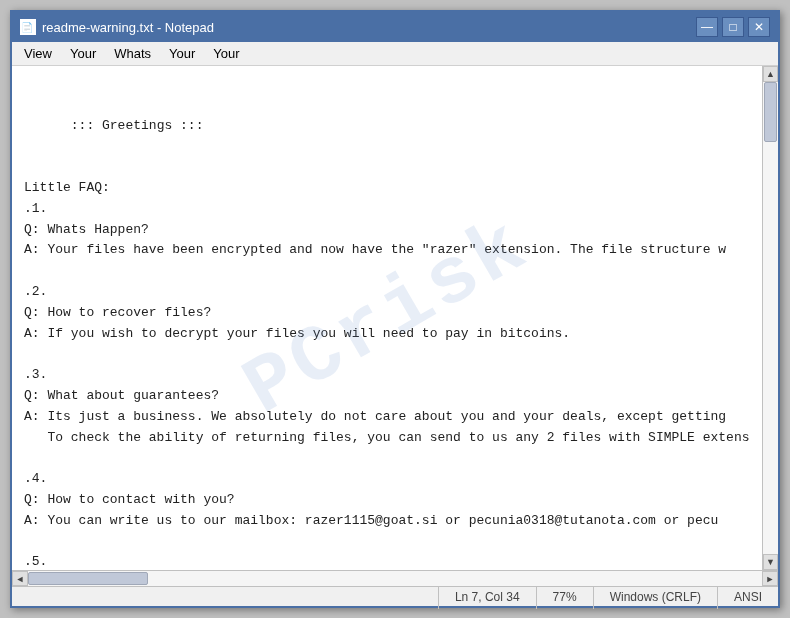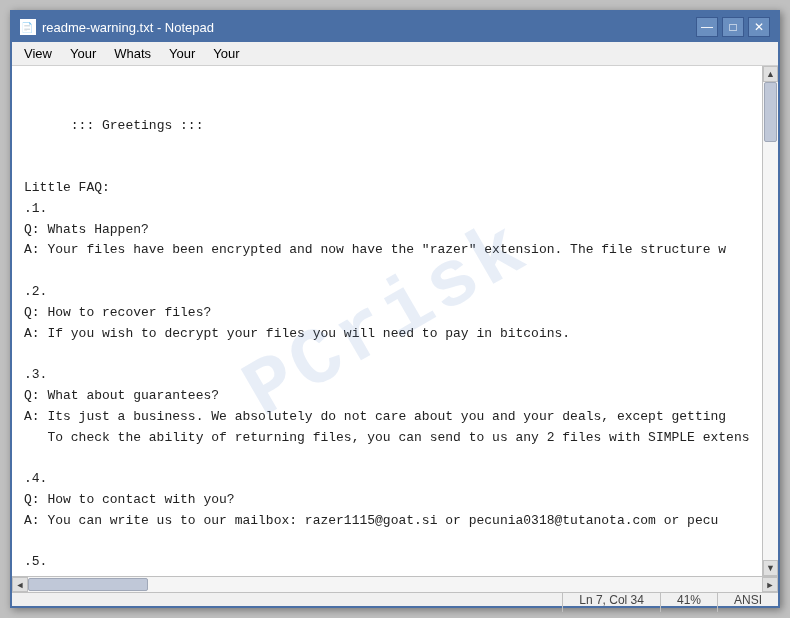--- a/index.html
+++ b/index.html
@@ -143,21 +143,21 @@
       position: absolute;
       top: 0;
       left: 1px;
       right: 1px;
       height: 60px;
       background: #c0c8d8;
       border: 1px solid #a0a8b8;
       border-radius: 2px;
     }
     .status-bar {
-      height: 14px;
+      height: 20px;
       background: #f0f0f0;
       border-top: 1px solid #c0c0c0;
       display: flex;
       align-items: center;
       font-size: 12px;
       color: #444;
       flex-shrink: 0;
     }
     .status-left {
       flex: 1;
@@ -284,18 +284,19 @@
       <div class="scroll-arrow-h">◄</div>
       <div class="scroll-track-h">
         <div class="scroll-thumb-h"></div>
       </div>
       <div class="scroll-arrow-h">►</div>
     </div>
     <div class="status-bar">
       <div class="status-left"></div>
       <div class="status-sections">
         <div class="status-section">Ln 7, Col 34</div>
-        <div class="status-section">41%</div>
+        <div class="status-section">77%</div>
+        <div class="status-section">Windows (CRLF)</div>
         <div class="status-section">ANSI</div>
       </div>
     </div>
   </div>
 </div>
 
 </body></html>

